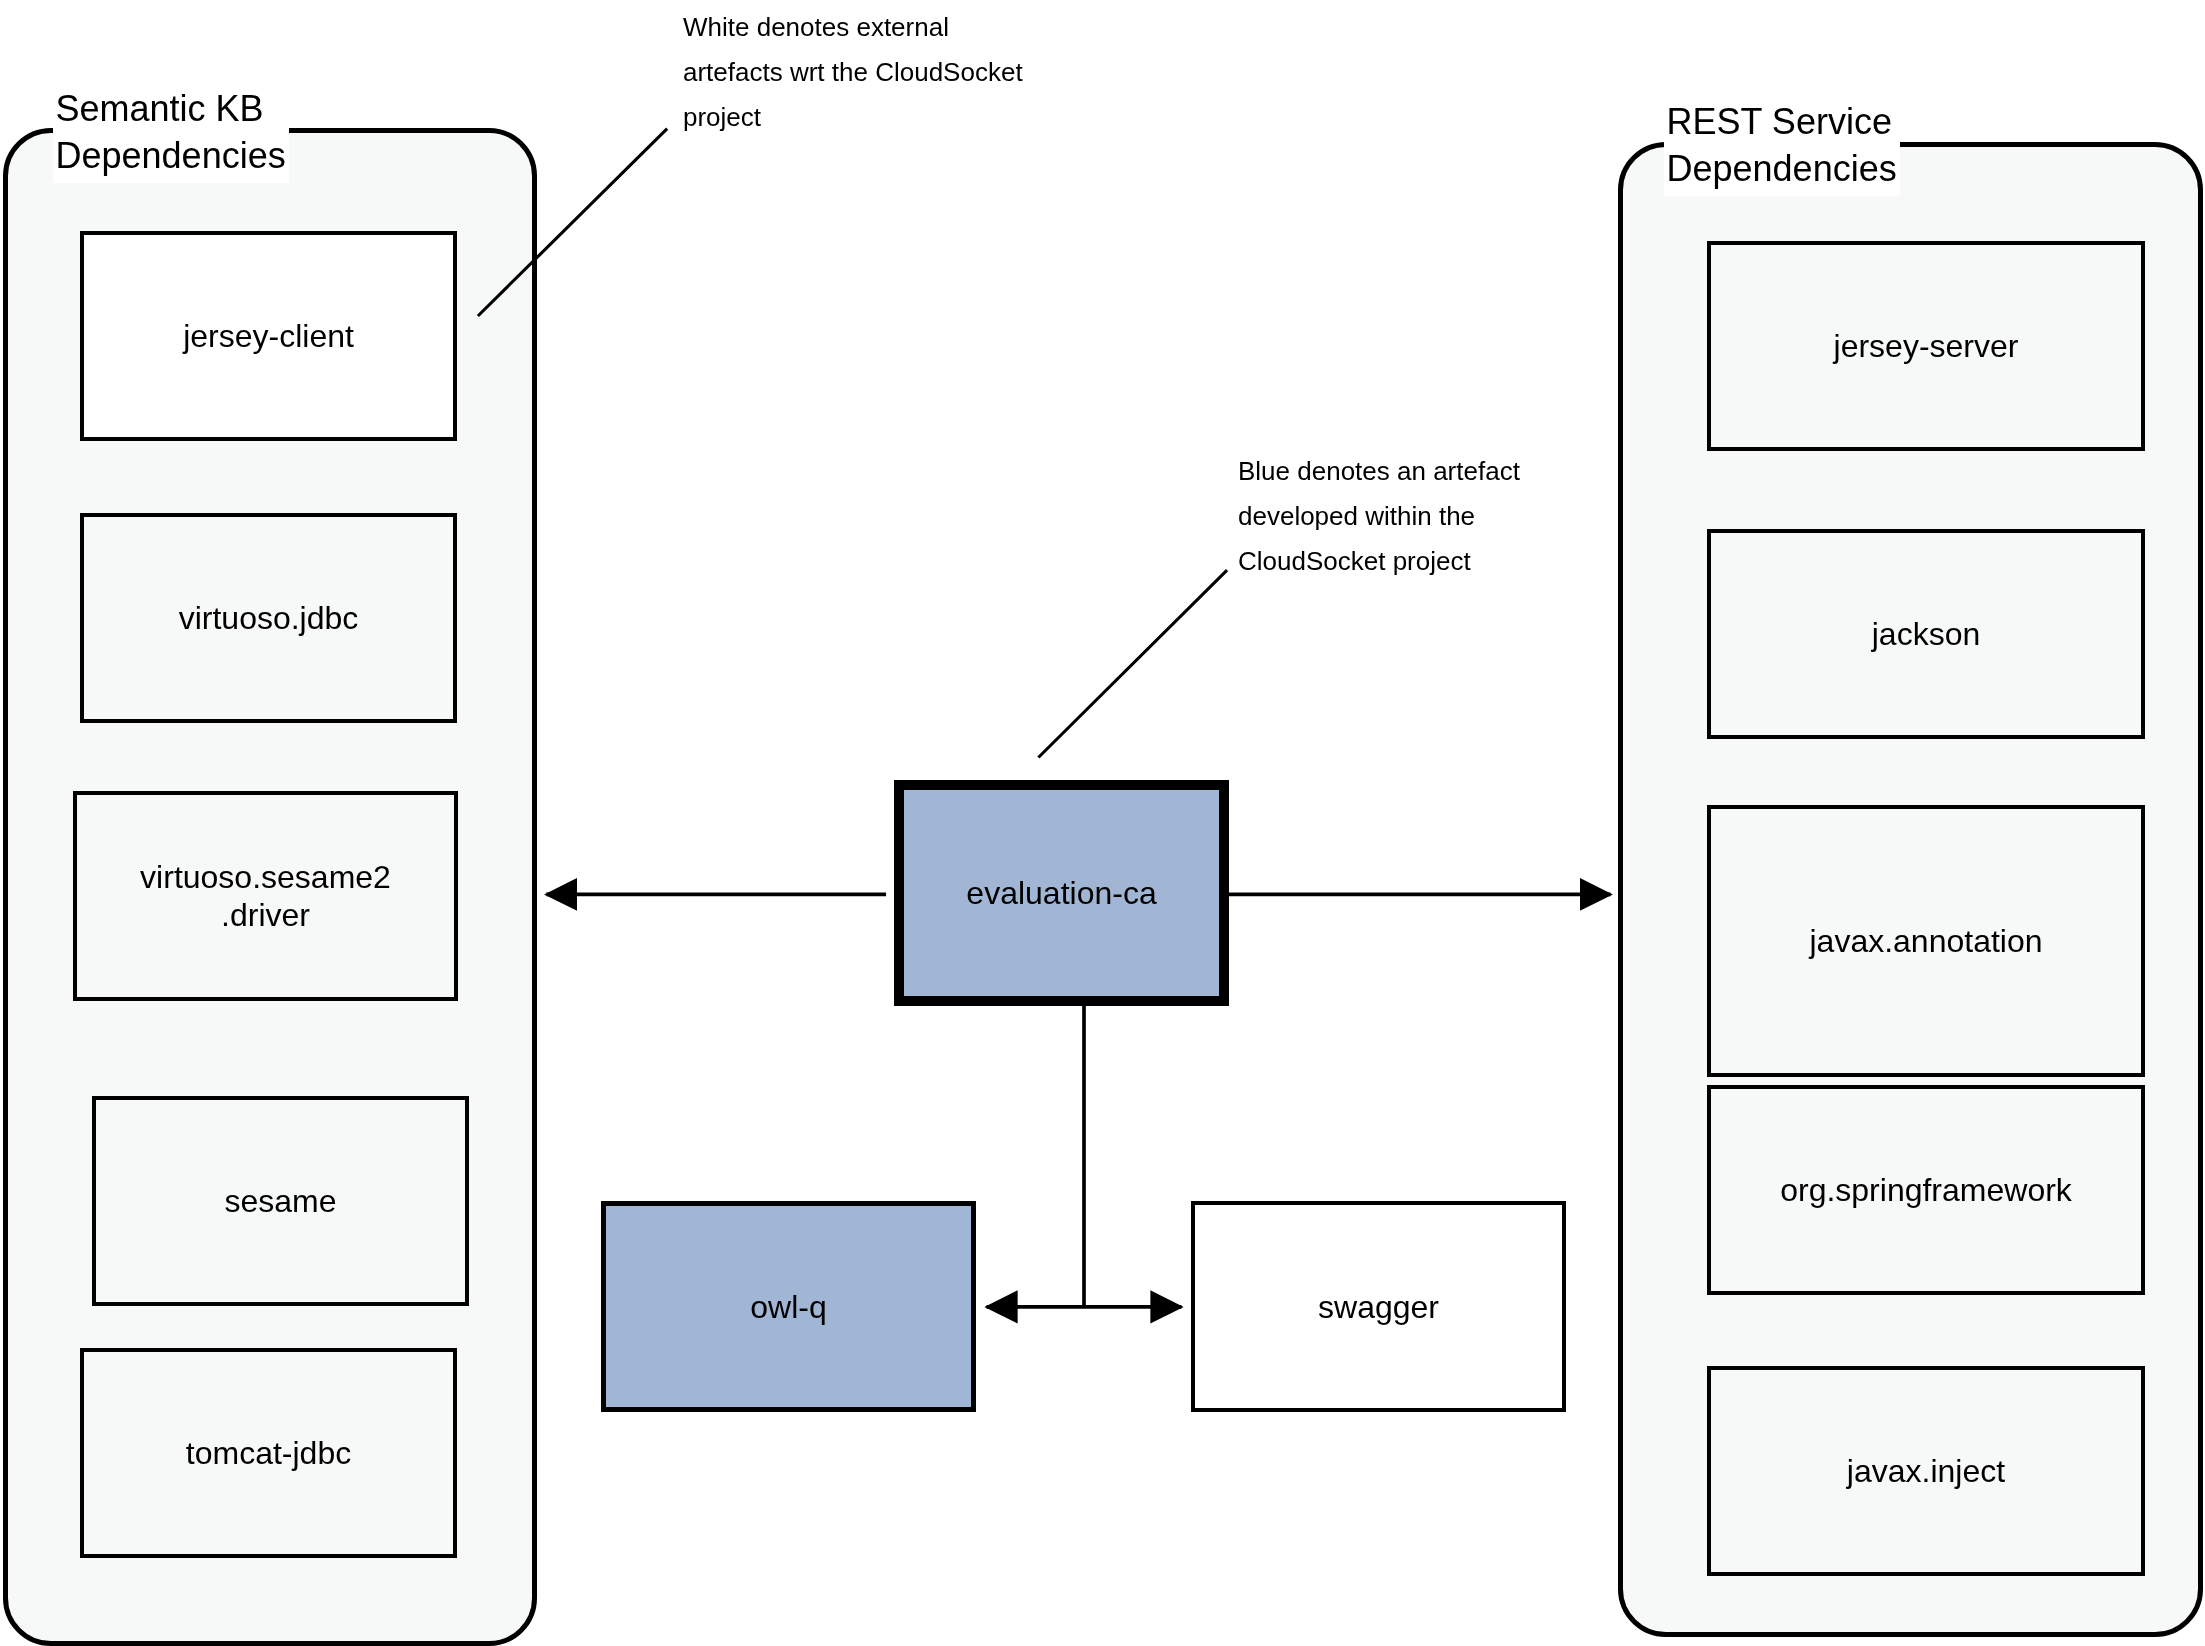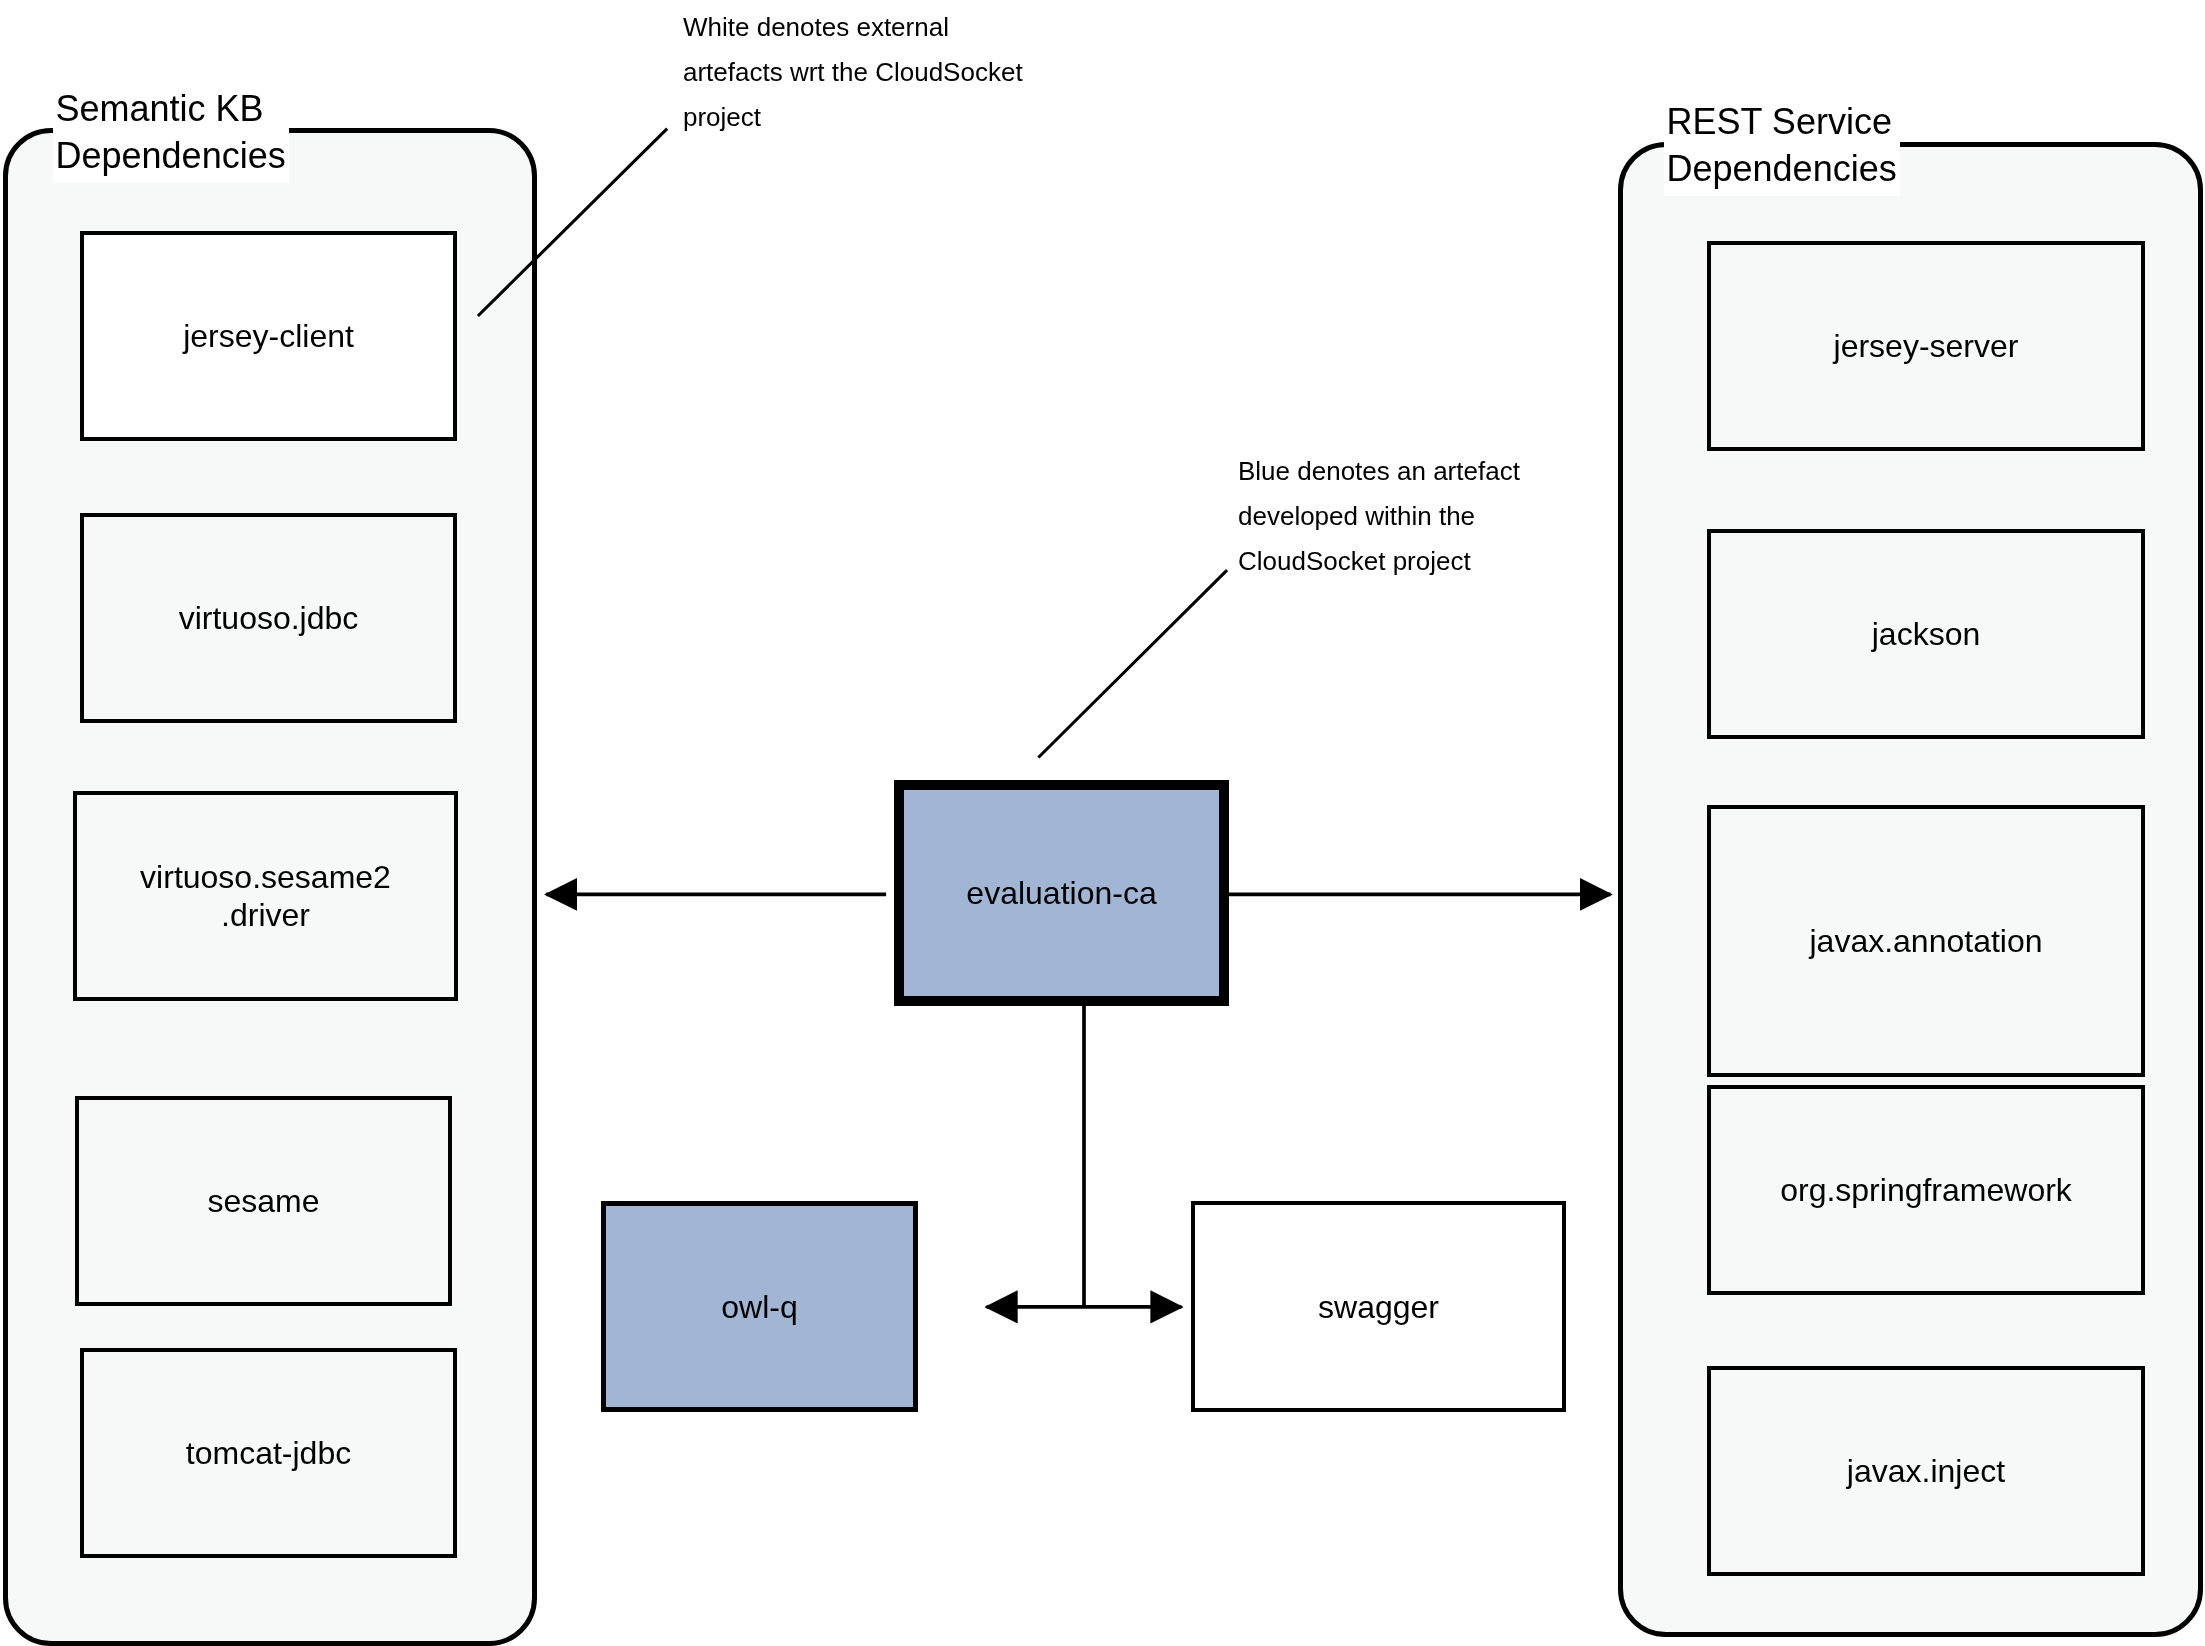--- a/index.html
+++ b/index.html
@@ -68,32 +68,32 @@
     display: flex; align-items: center; justify-content: center;
     font-size: 32px;
     z-index: 4;
     margin-left: 8px;
   }
 
   
   #box-jersey-client      { left: 80px; top: 231px;  width: 377px; height: 210px; }
   #box-virtuoso-jdbc      { left: 80px; top: 513px;  width: 377px; height: 210px; }
   #box-virtuoso-sesame2   { left: 73px; top: 791px; width: 385px; height: 210px; }
-  #box-sesame             { left: 75px; top: 1096px; width: 377px; height: 210px; }
+  #box-sesame             { left: 92px; top: 1096px; width: 377px; height: 210px; }
   #box-tomcat-jdbc        { left: 80px; top: 1348px; width: 377px; height: 210px; }
 
   
   #box-jersey-server      { left: 1707px; top: 241px;  width: 438px; height: 210px; }
   #box-jackson            { left: 1707px; top: 529px;  width: 438px; height: 210px; }
   #box-javax-annotation   { left: 1707px; top: 805px; width: 438px; height: 272px; }
   #box-org-springframework{ left: 1707px; top: 1085px; width: 438px; height: 210px; }
   #box-javax-inject       { left: 1707px; top: 1366px; width: 438px; height: 210px; }
 
   
-  #box-owl-q   { left: 601px;  top: 1201px; width: 317px; height: 211px; border-width: 5.6px; }
+  #box-owl-q   { left: 601px;  top: 1201px; width: 375px; height: 211px; border-width: 5.6px; }
   #box-swagger { left: 1191px; top: 1201px; width: 375px; height: 211px; border-width: 4.3px; }
 
   
   #connectors {
     position: absolute;
     left: 0; top: 0;
     width: 2205px; height: 1647px;
     pointer-events: none;
     z-index: 2;
   }

